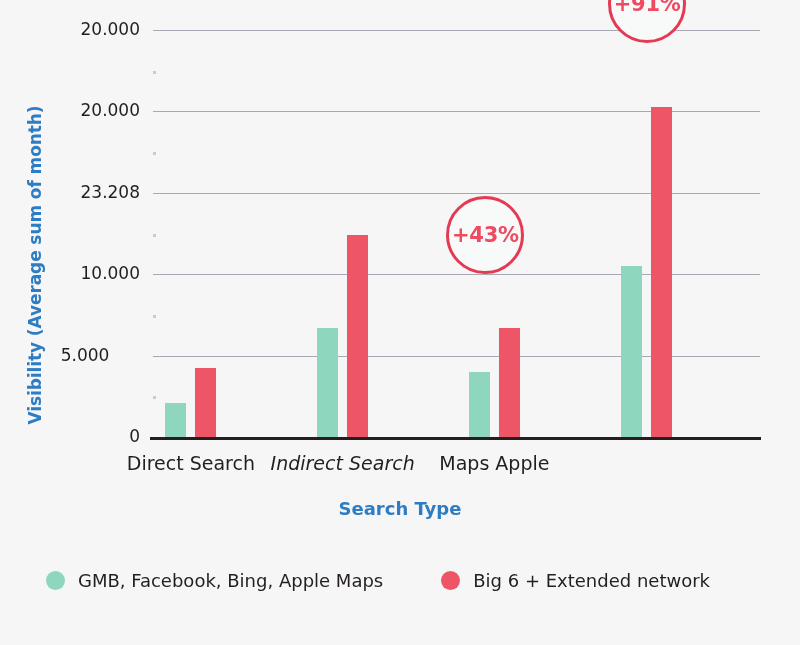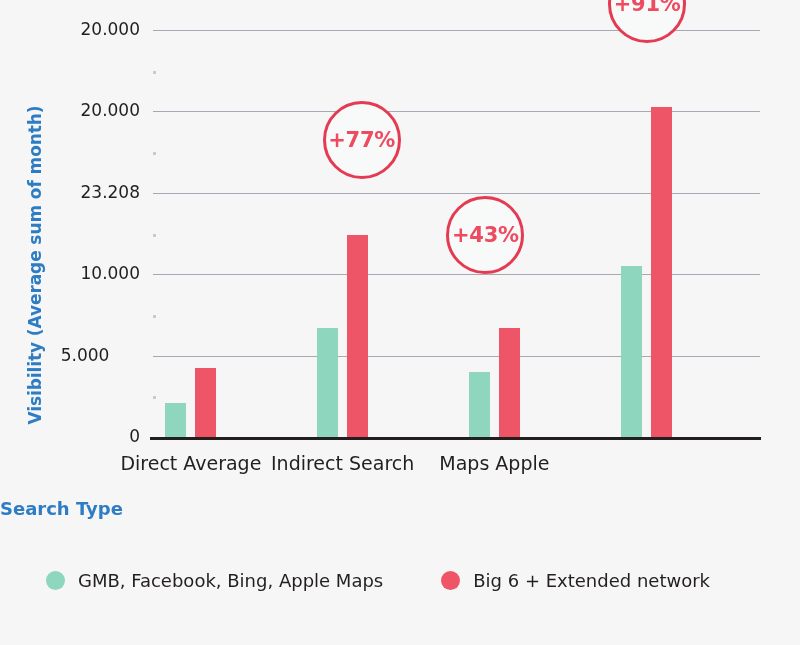--- a/index.html
+++ b/index.html
@@ -38,21 +38,21 @@
     letter-spacing: -0.1px;
     white-space: nowrap;
   }
 
   
   .x-axis-title {
     position: absolute;
     left: 0;
     top: 498px;
     width: 800px;
-    text-align: left;
+    text-align: center;
     color: #2e7dc4;
     font-size: 18px;
     font-weight: bold;
   }
 
   
   .plot {
     position: absolute;
     left: 153px;
     top: 30px;
@@ -181,21 +181,20 @@
       <div class="gridline" style="top: 81.4px;"></div>
       <div class="ytick-label" style="top: 72.4px; right: 620px;">20.000</div>
       <div class="minor-tick" style="top: 40.7px;"></div>
       <div class="gridline" style="top: 0px;"></div>
       <div class="ytick-label" style="top: -9px; right: 620px;">20.000</div>
       <div class="axis-baseline"></div>
       <div class="bar series-0" title="GMB, Facebook, Bing, Apple Maps — Direct Search: 2100" style="left: 12.375px; width: 21px; height: 34.188px; bottom: 1px; background: rgb(142, 214, 189);"></div>
       <div class="bar series-1" title="Big 4 + Extended network — Direct Search: 4250" style="left: 42.375px; width: 21px; height: 69.19px; bottom: 1px; background: rgb(238, 86, 103);"></div>
       <div class="bar series-0" title="GMB, Facebook, Bing, Apple Maps — Indirect Search: 6700" style="left: 164.125px; width: 21px; height: 109.076px; bottom: 1px; background: rgb(142, 214, 189);"></div>
       <div class="bar series-1" title="Big 4 + Extended network — Indirect Search: 12400" style="left: 194.125px; width: 21px; height: 201.872px; bottom: 1px; background: rgb(238, 86, 103);"></div>
-      <div class="badge" style="left: 169.625px; top: 71.128px; border-color: rgb(228, 59, 83); color: rgb(238, 74, 96);">+77%</div>
       <div class="bar series-0" title="GMB, Facebook, Bing, Apple Maps — Maps View: 4000" style="left: 315.875px; width: 21px; height: 65.12px; bottom: 1px; background: rgb(142, 214, 189);"></div>
       <div class="bar series-1" title="Big 4 + Extended network — Maps View: 6700" style="left: 345.875px; width: 21px; height: 109.076px; bottom: 1px; background: rgb(238, 86, 103);"></div>
       <div class="badge" style="left: 293.375px; top: 165.924px; border-color: rgb(228, 59, 83); color: rgb(238, 74, 96);">+43%</div>
       <div class="bar series-0" title="GMB, Facebook, Bing, Apple Maps — Search View: 10500" style="left: 467.625px; width: 21px; height: 170.94px; bottom: 1px; background: rgb(142, 214, 189);"></div>
       <div class="bar series-1" title="Big 4 + Extended network — Search View: 20300" style="left: 497.625px; width: 21px; height: 330.484px; bottom: 1px; background: rgb(238, 86, 103);"></div>
       <div class="badge" style="left: 455.125px; top: -65.484px; border-color: rgb(228, 59, 83); color: rgb(238, 74, 96);">+91%</div>
     </div>
 
   <div class="x-axis-title">Search Type</div>
 
@@ -203,16 +202,16 @@
     <div class="legend-item">
       <span class="legend-swatch" style="background: rgb(142, 214, 189);"></span>
       <span class="legend-label">GMB, Facebook, Bing, Apple Maps</span>
     </div>
     <div class="legend-item">
       <span class="legend-swatch" style="background: rgb(238, 86, 103);"></span>
       <span class="legend-label">Big 6 + Extended network</span>
     </div>
   </div>
 
-<div class="xtick-label" style="left: 100.875px; width: 180px;">Direct Average</div>
-    <div class="xtick-label" style="left: 252.625px; width: 180px;">Indirect Search</div>
+<div class="xtick-label" style="left: 100.875px; width: 180px;">Direct Search</div>
+    <div class="xtick-label" style="left: 252.625px; width: 180px; font-style: italic;">Indirect Search</div>
     <div class="xtick-label" style="left: 404.375px; width: 180px;">Maps Apple</div>
   </div>
 
 </body></html>

